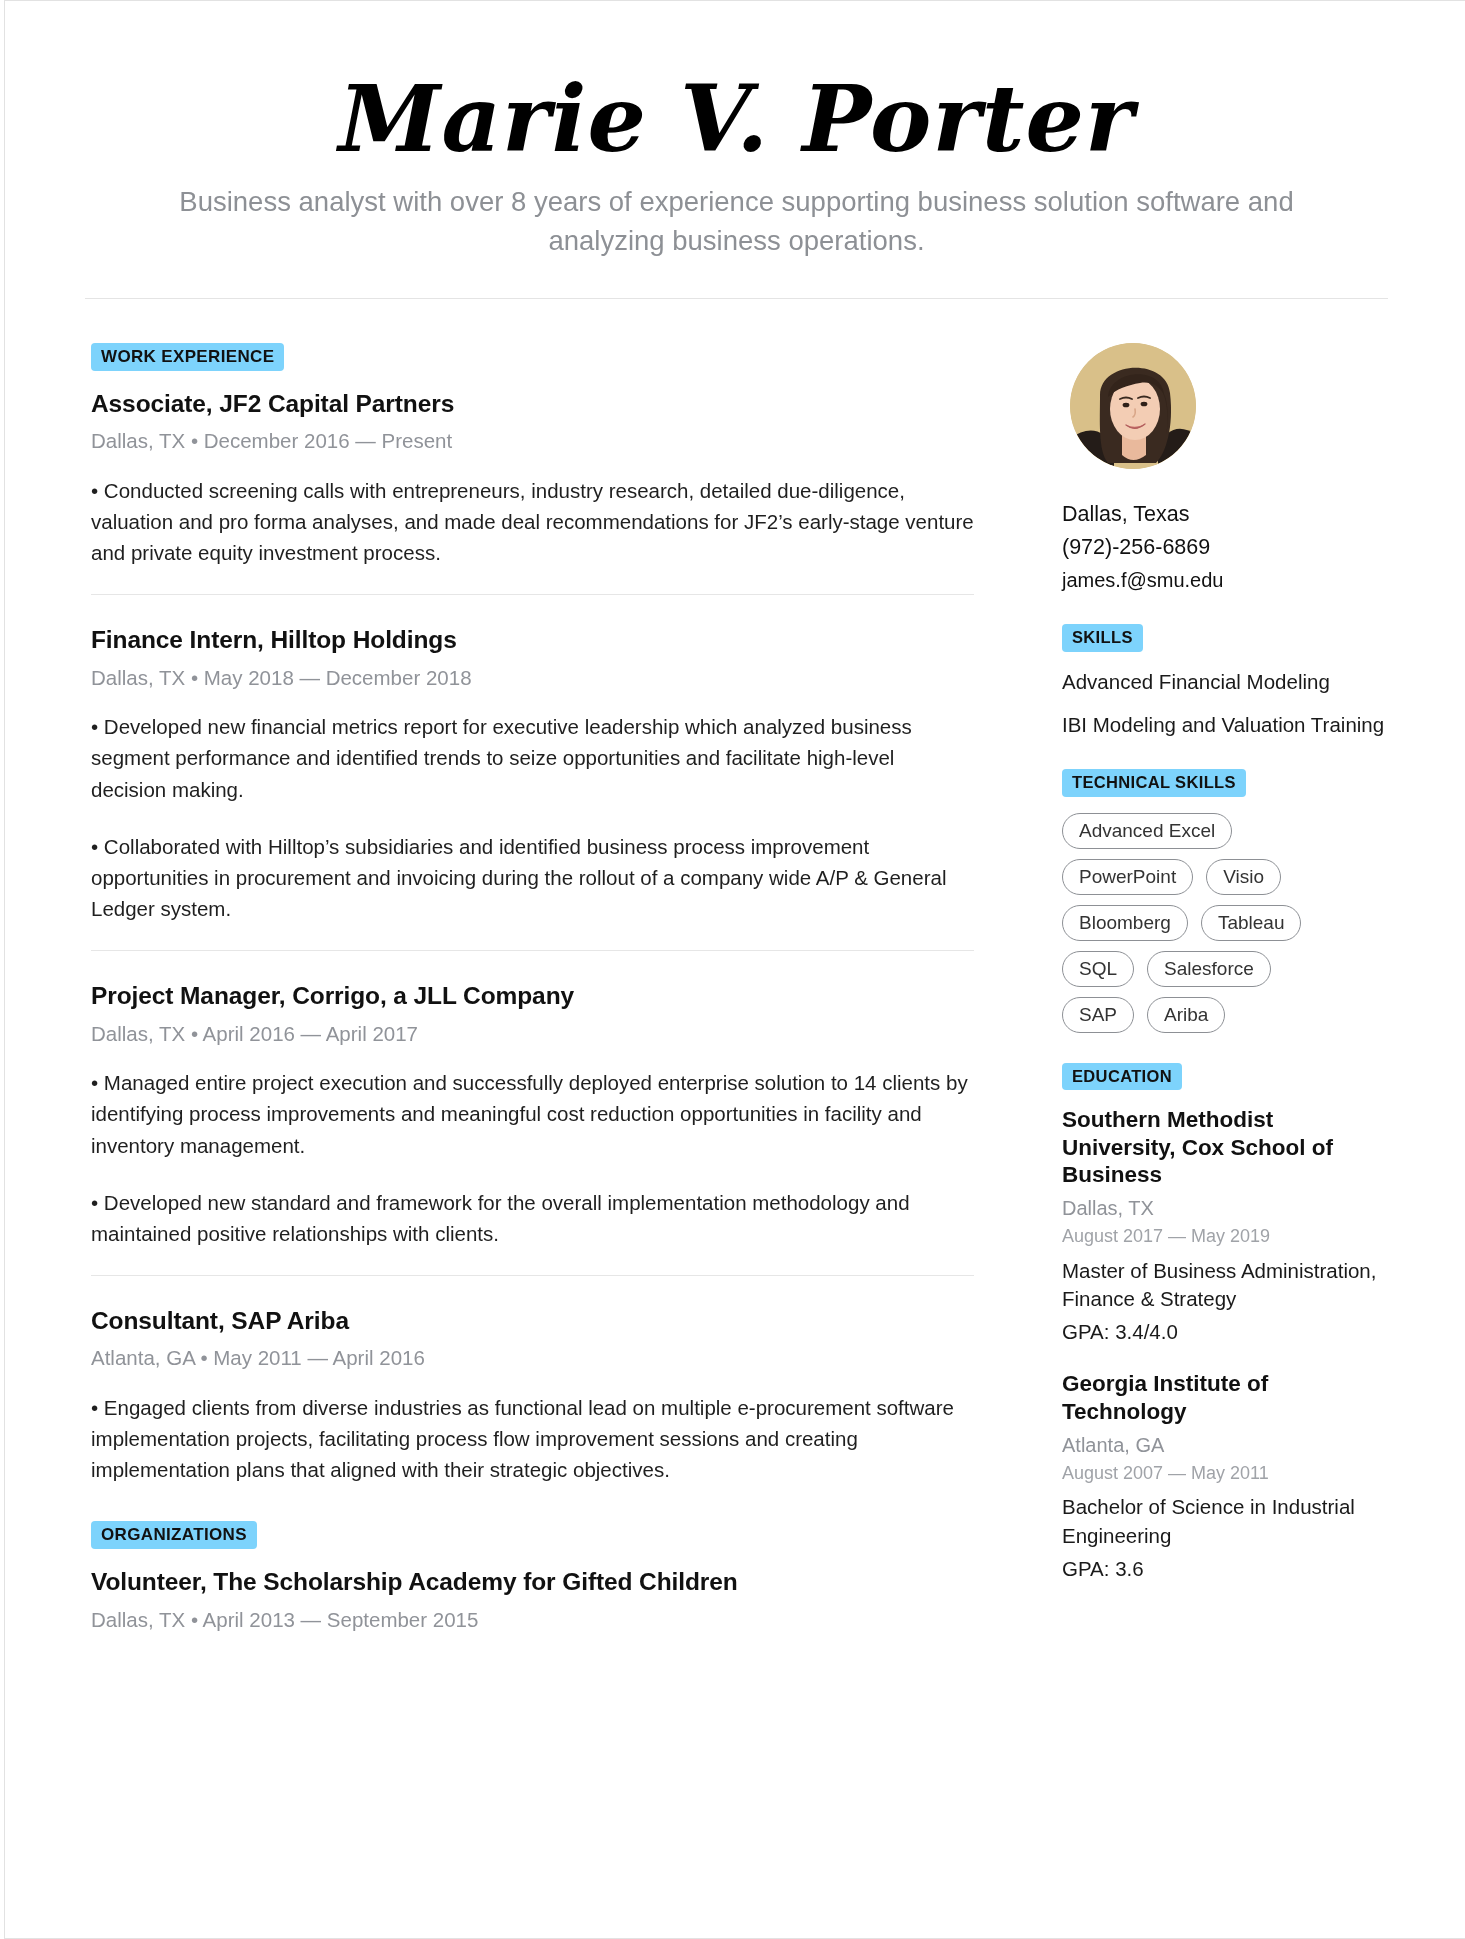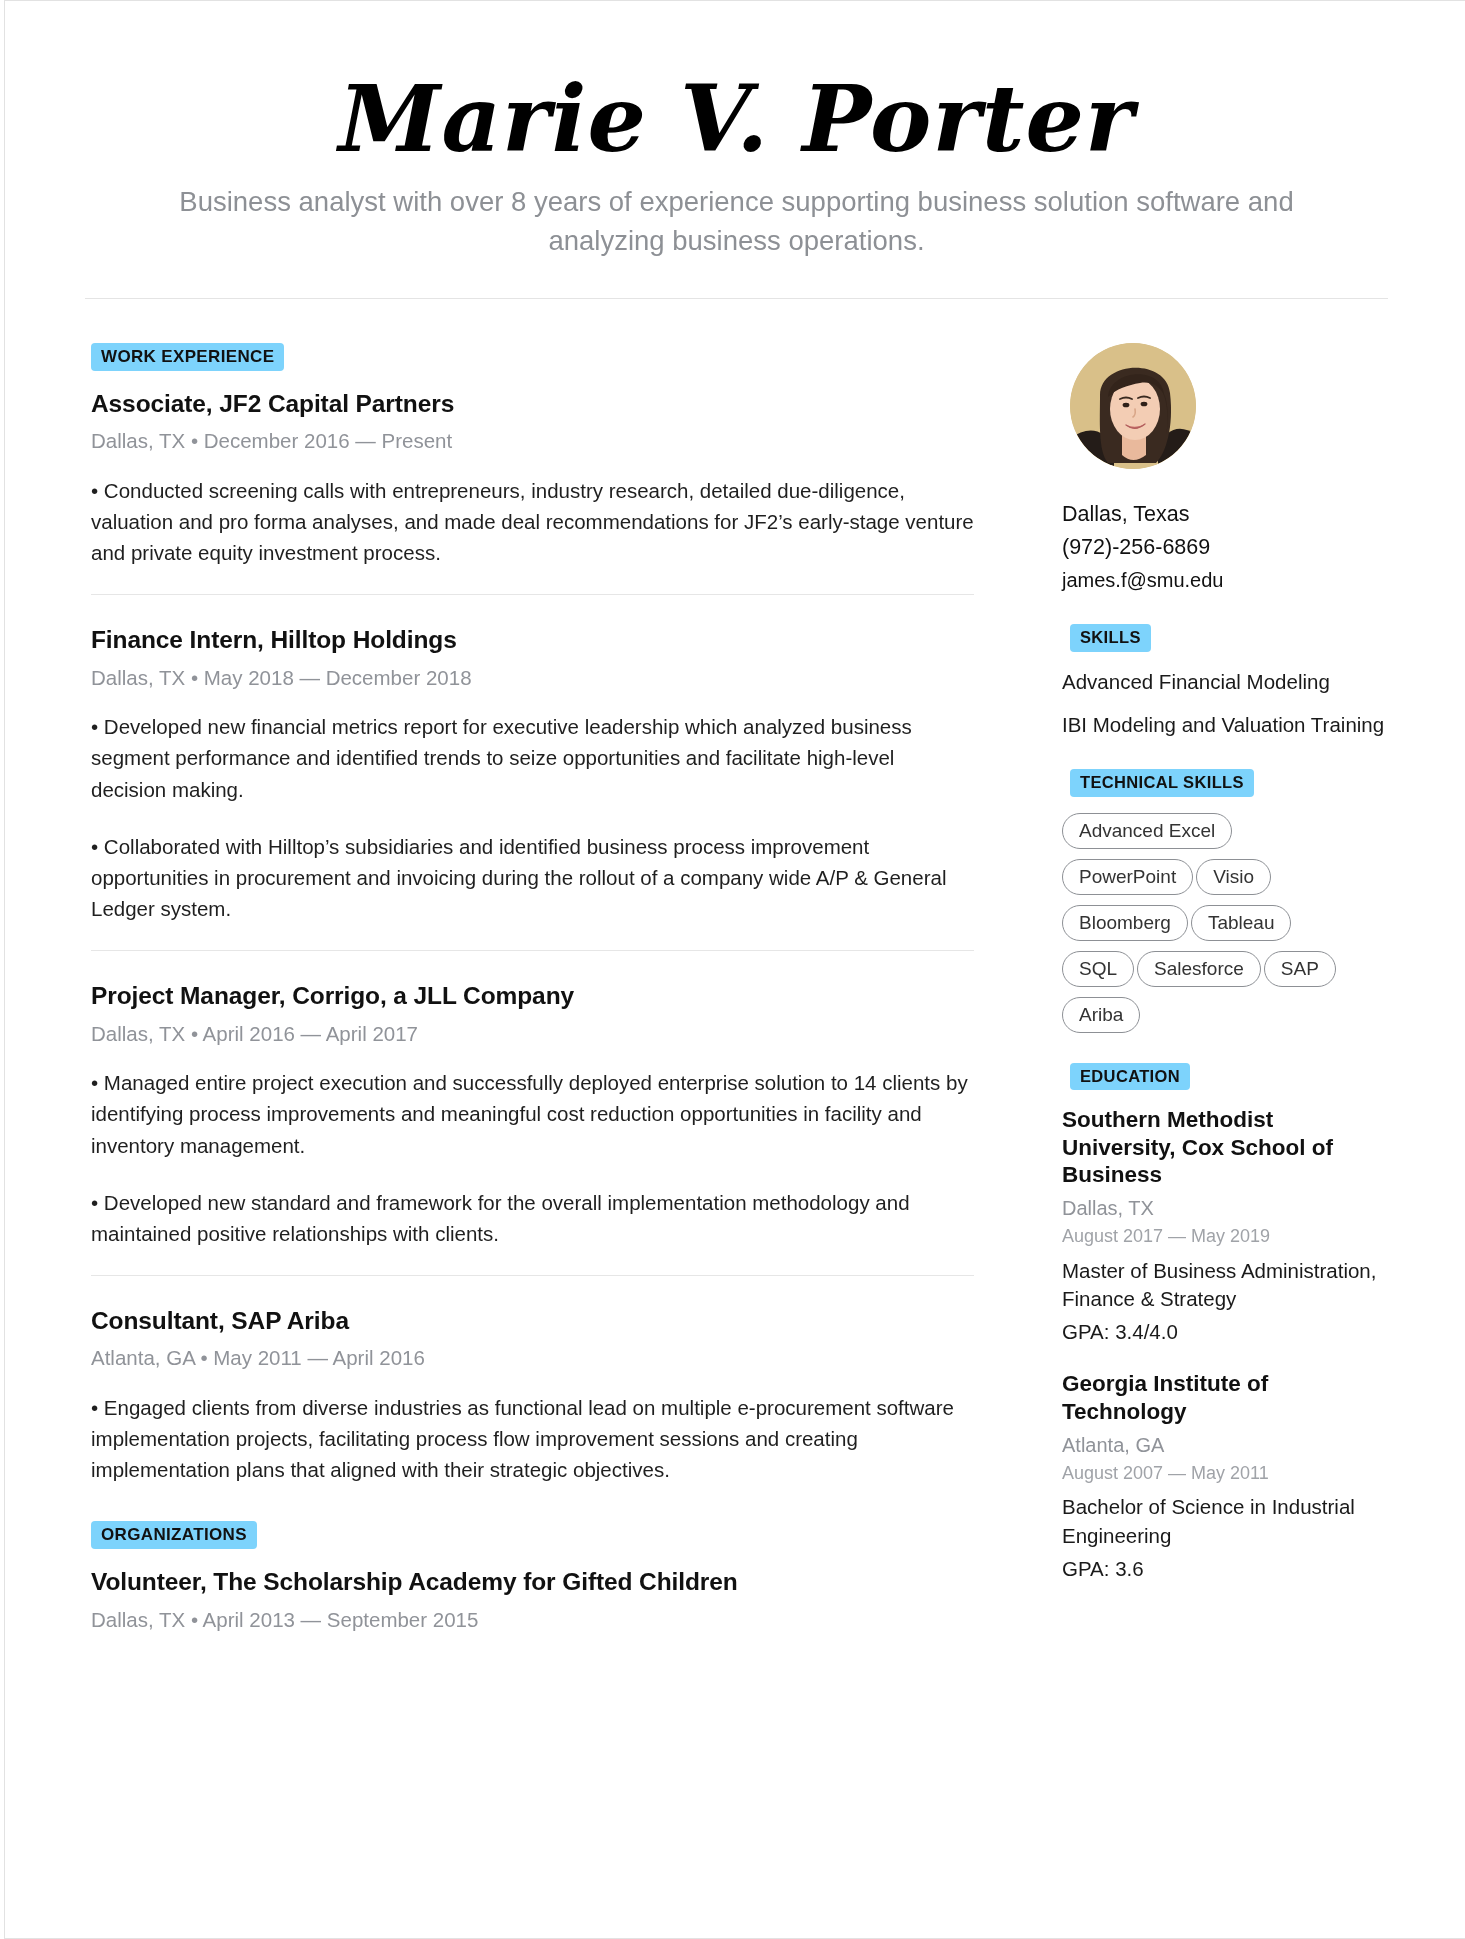--- a/index.html
+++ b/index.html
@@ -87,21 +87,20 @@
     letter-spacing: 0.35px;
     padding: 5px 10px 6px 10px;
     border-radius: 4px;
     line-height: 1;
     margin: 0 0 18px 0;
     text-transform: uppercase;
   }
   .col-side .badge {
     font-size: 16.5px;
     margin-bottom: 16px;
-    margin-left: 8px;
   }
 
   
   .entry { margin-bottom: 6px; }
   .entry-title {
     font-size: 24.5px;
     font-weight: bold;
     color: #111;
     letter-spacing: -0.1px;
     margin: 0 0 10px 0;
@@ -152,21 +151,21 @@
     line-height: 1.38;
     color: #1a1a1a;
     margin: 0 0 15px 0;
   }
 
   .side-section { margin-bottom: 30px; }
 
   .pill-wrap {
     display: flex;
     flex-wrap: wrap;
-    gap: 10px 3px;
+    gap: 10px 13px;
     max-width: 290px;
   }
   .pill {
     display: inline-block;
     border: 1.4px solid #8d9095;
     border-radius: 22px;
     padding: 7px 16px 8px 16px;
     font-size: 19px;
     line-height: 1;
     color: #333;

